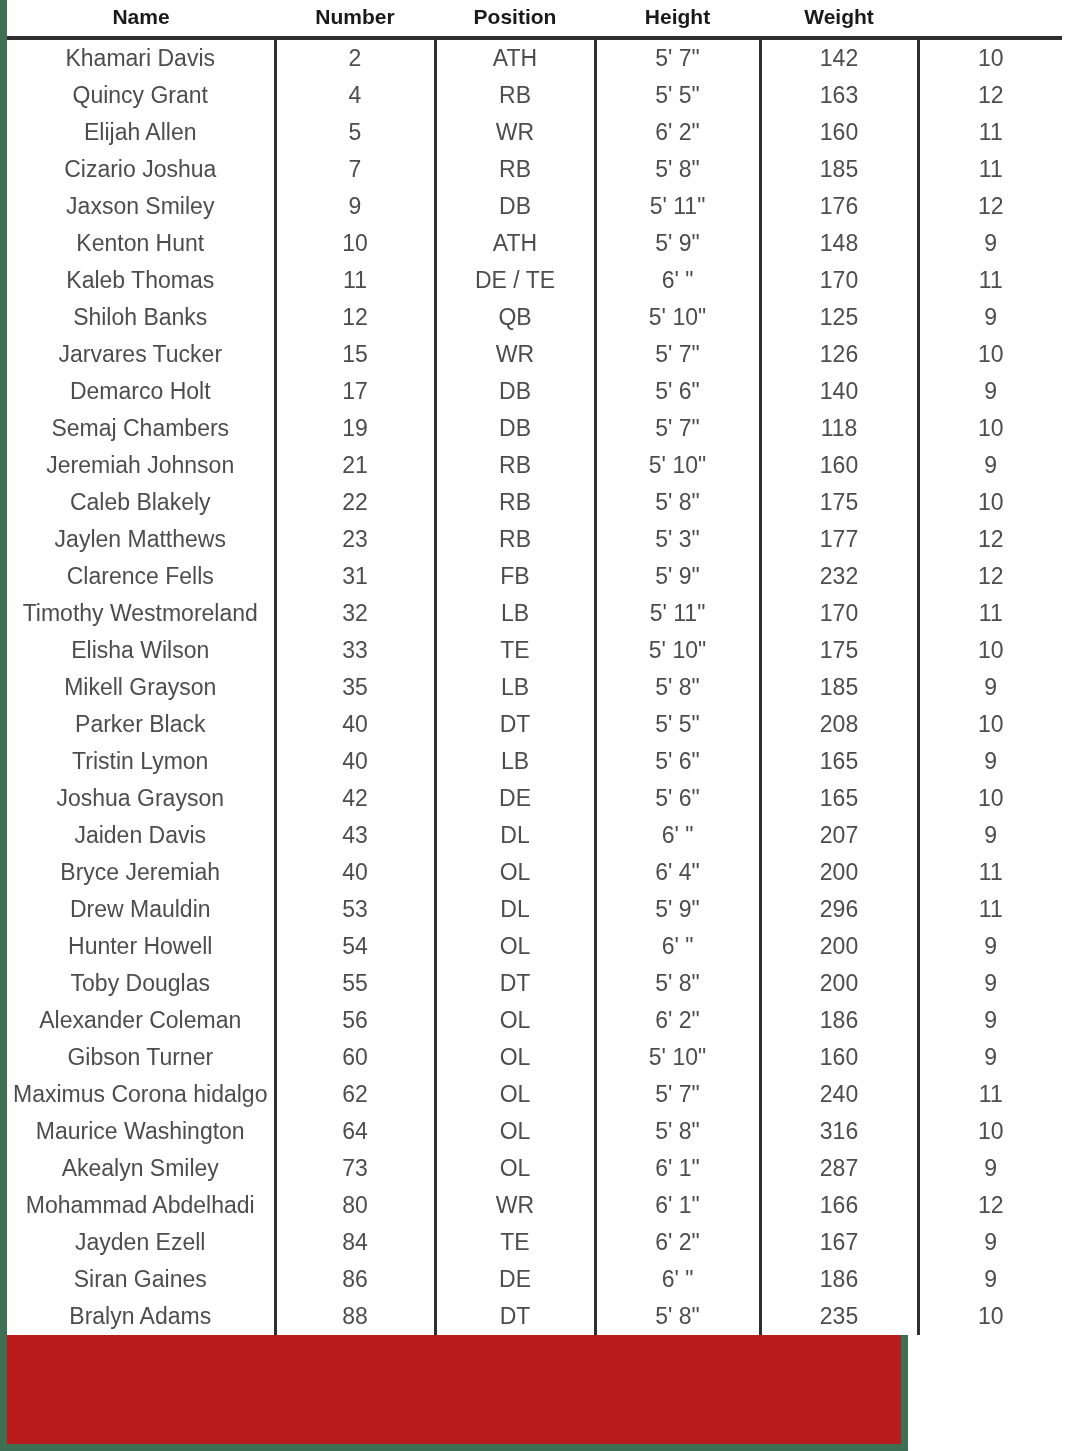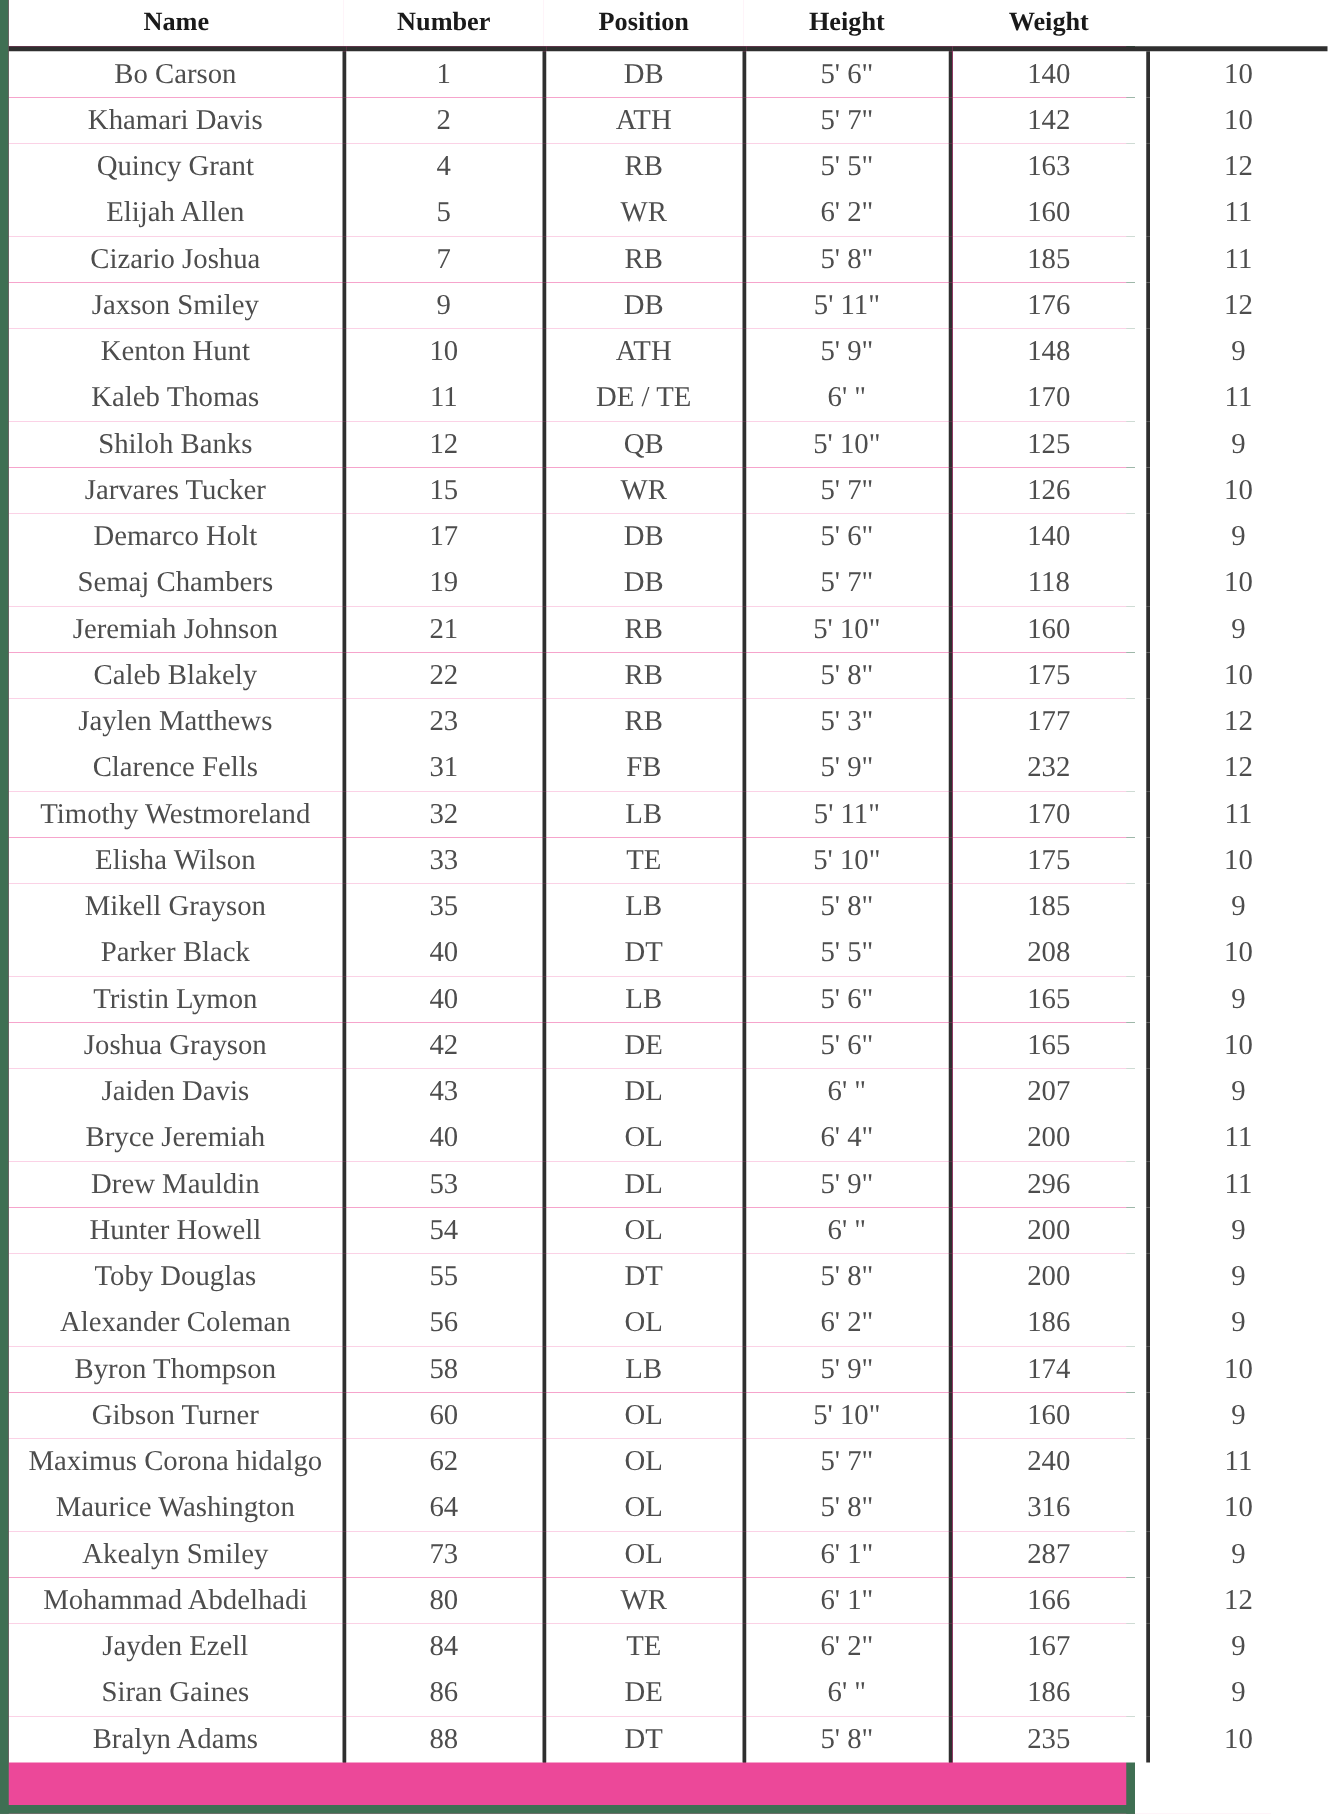--- a/index.html
+++ b/index.html
@@ -9,28 +9,27 @@
   }
   body {
     width: 1069px;
     height: 1451px;
     font-family: "Liberation Sans", sans-serif;
     overflow: hidden;
   }
   #roster-wrap {
     width: 908px;
     height: 1451px;
-    background: #ec4899;
+    background: #b91c1c;
     border-left: 7px solid #3f6f53;
     border-right: 7px solid #3f6f53;
     border-top: 0;
     border-bottom: 7px solid #3f6f53;
     box-sizing: border-box;
     position: relative;
-    font-family: Liberation Serif, serif;
   }
   table.roster {
     border-collapse: collapse;
     width: 100%;
     table-layout: fixed;
   }
   thead tr.header-row {
     background: #ffffff;
   }
   thead th {
@@ -89,28 +88,20 @@
         <th>Name</th>
         <th>Number</th>
         <th>Position</th>
         <th>Height</th>
         <th>Weight</th>
         <th></th>
       </tr>
     </thead>
     <tbody id="roster-body">
         <tr>
-          <td class="name-cell sep-right">Bo Carson</td>
-          <td class="sep-right">1</td>
-          <td class="sep-right">DB</td>
-          <td class="sep-right">5' 6"</td>
-          <td class="sep-right">140</td>
-          <td class="">10</td>
-        </tr>
-        <tr>
           <td class="name-cell sep-right">Khamari Davis</td>
           <td class="sep-right">2</td>
           <td class="sep-right">ATH</td>
           <td class="sep-right">5' 7"</td>
           <td class="sep-right">142</td>
           <td class="">10</td>
         </tr>
         <tr>
           <td class="name-cell sep-right">Quincy Grant</td>
           <td class="sep-right">4</td>
@@ -313,28 +304,20 @@
         </tr>
         <tr>
           <td class="name-cell sep-right">Alexander Coleman</td>
           <td class="sep-right">56</td>
           <td class="sep-right">OL</td>
           <td class="sep-right">6' 2"</td>
           <td class="sep-right">186</td>
           <td class="">9</td>
         </tr>
         <tr>
-          <td class="name-cell sep-right">Byron Thompson</td>
-          <td class="sep-right">58</td>
-          <td class="sep-right">LB</td>
-          <td class="sep-right">5' 9"</td>
-          <td class="sep-right">174</td>
-          <td class="">10</td>
-        </tr>
-        <tr>
           <td class="name-cell sep-right">Gibson Turner</td>
           <td class="sep-right">60</td>
           <td class="sep-right">OL</td>
           <td class="sep-right">5' 10"</td>
           <td class="sep-right">160</td>
           <td class="">9</td>
         </tr>
         <tr>
           <td class="name-cell sep-right">Maximus Corona hidalgo</td>
           <td class="sep-right">62</td>

